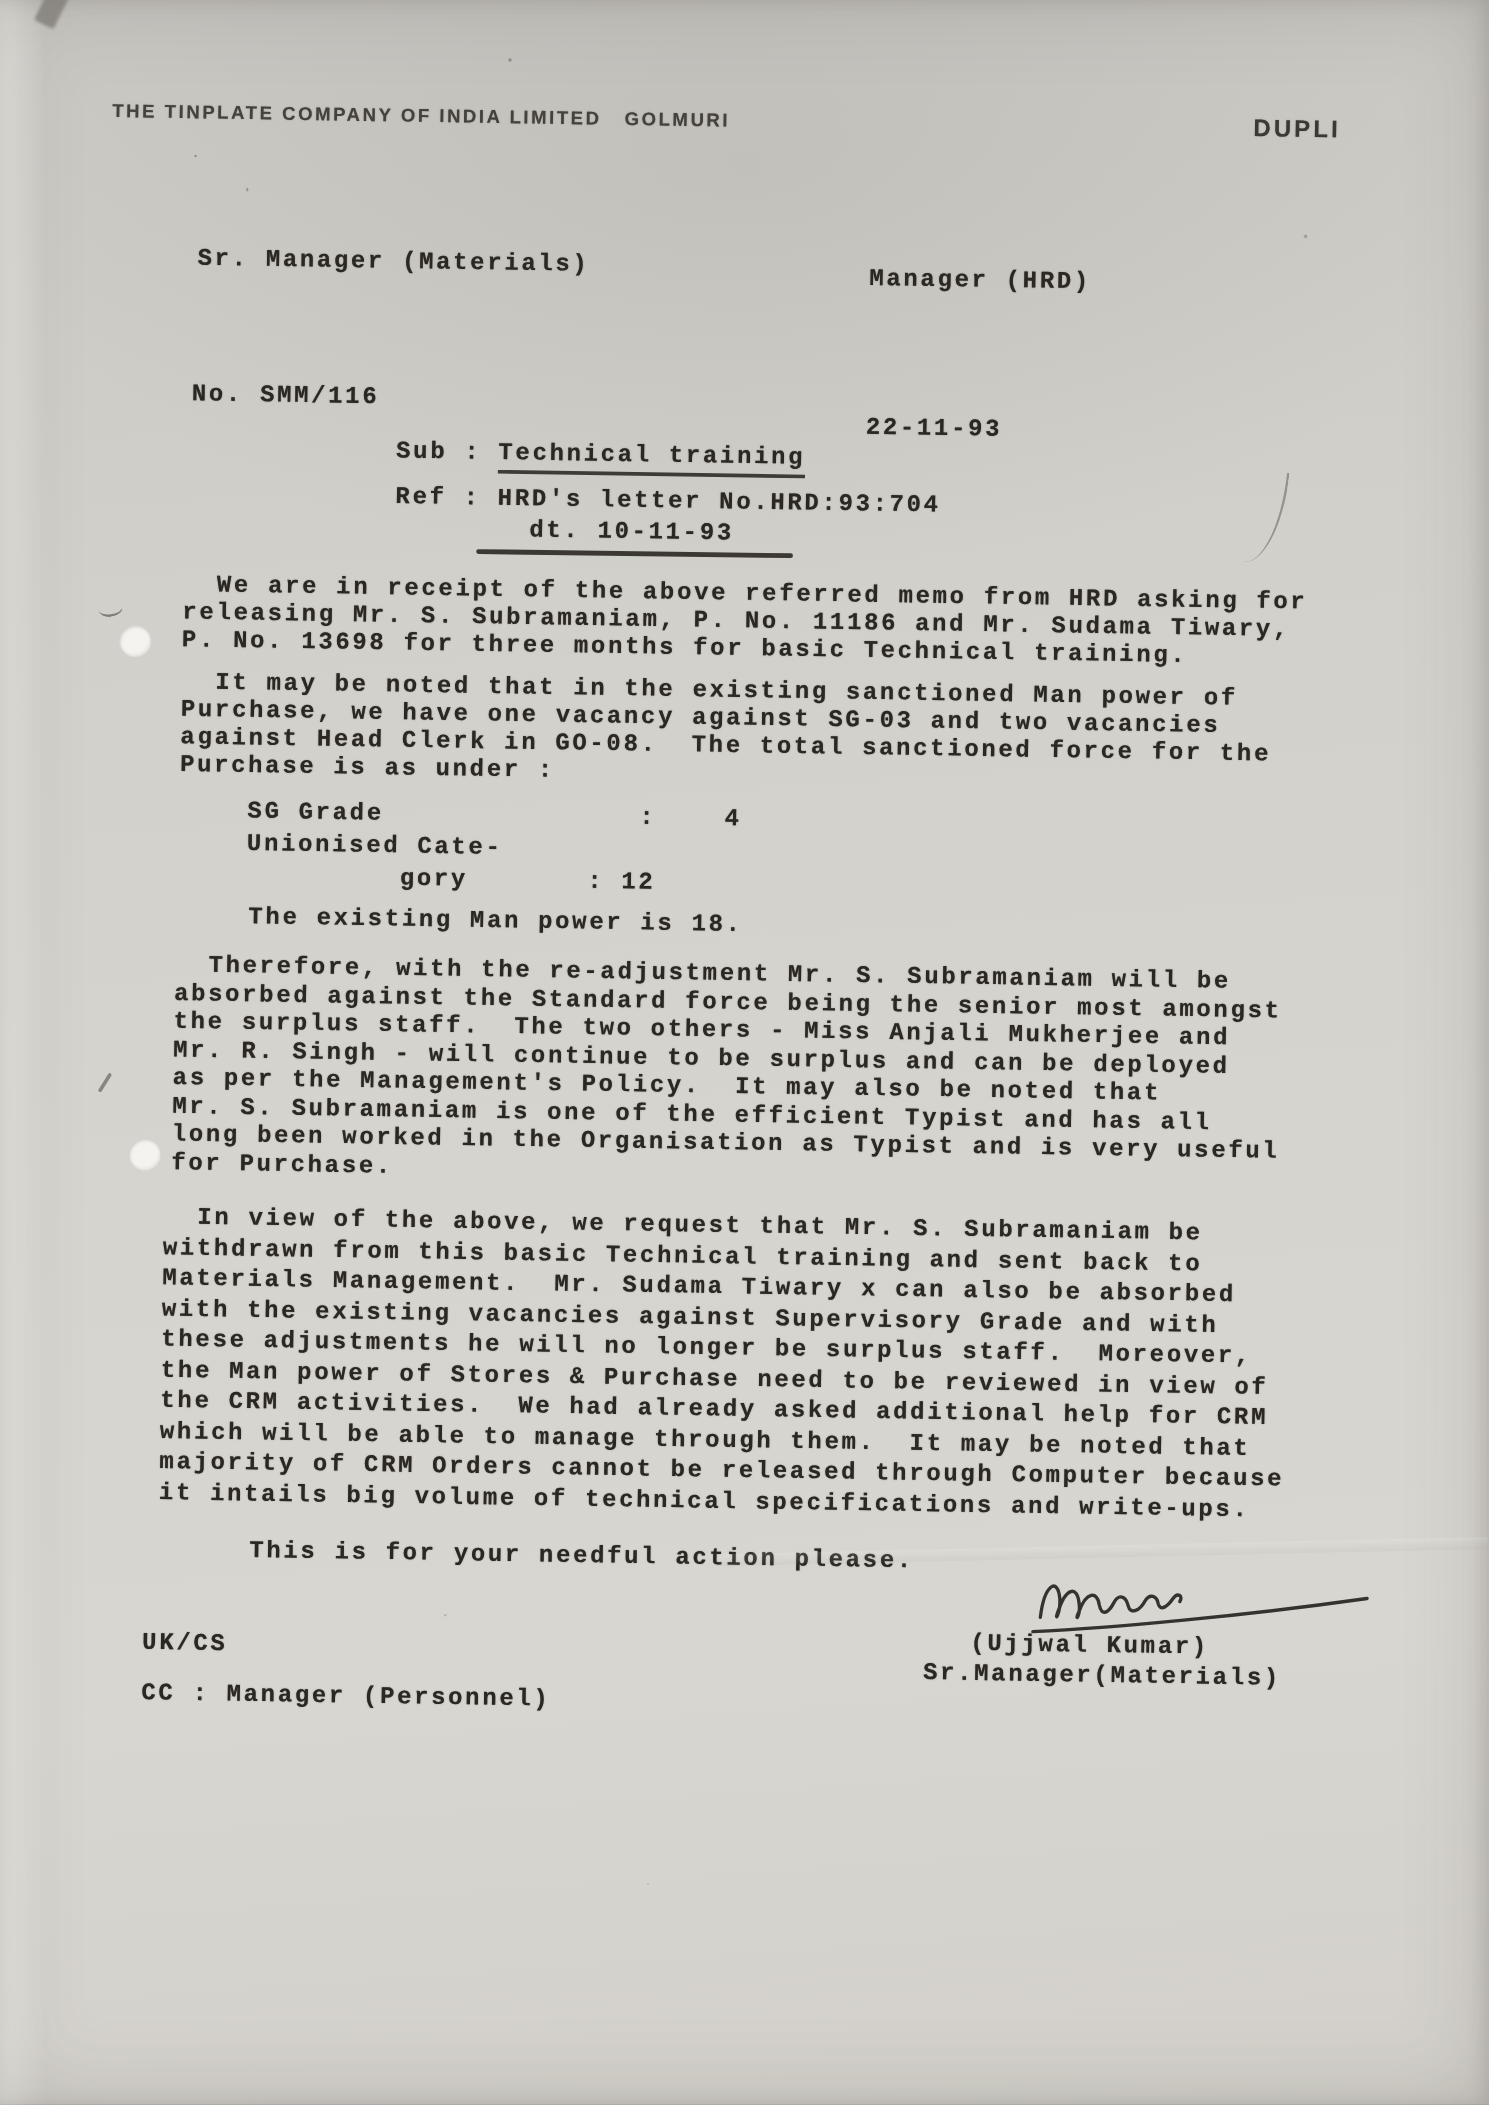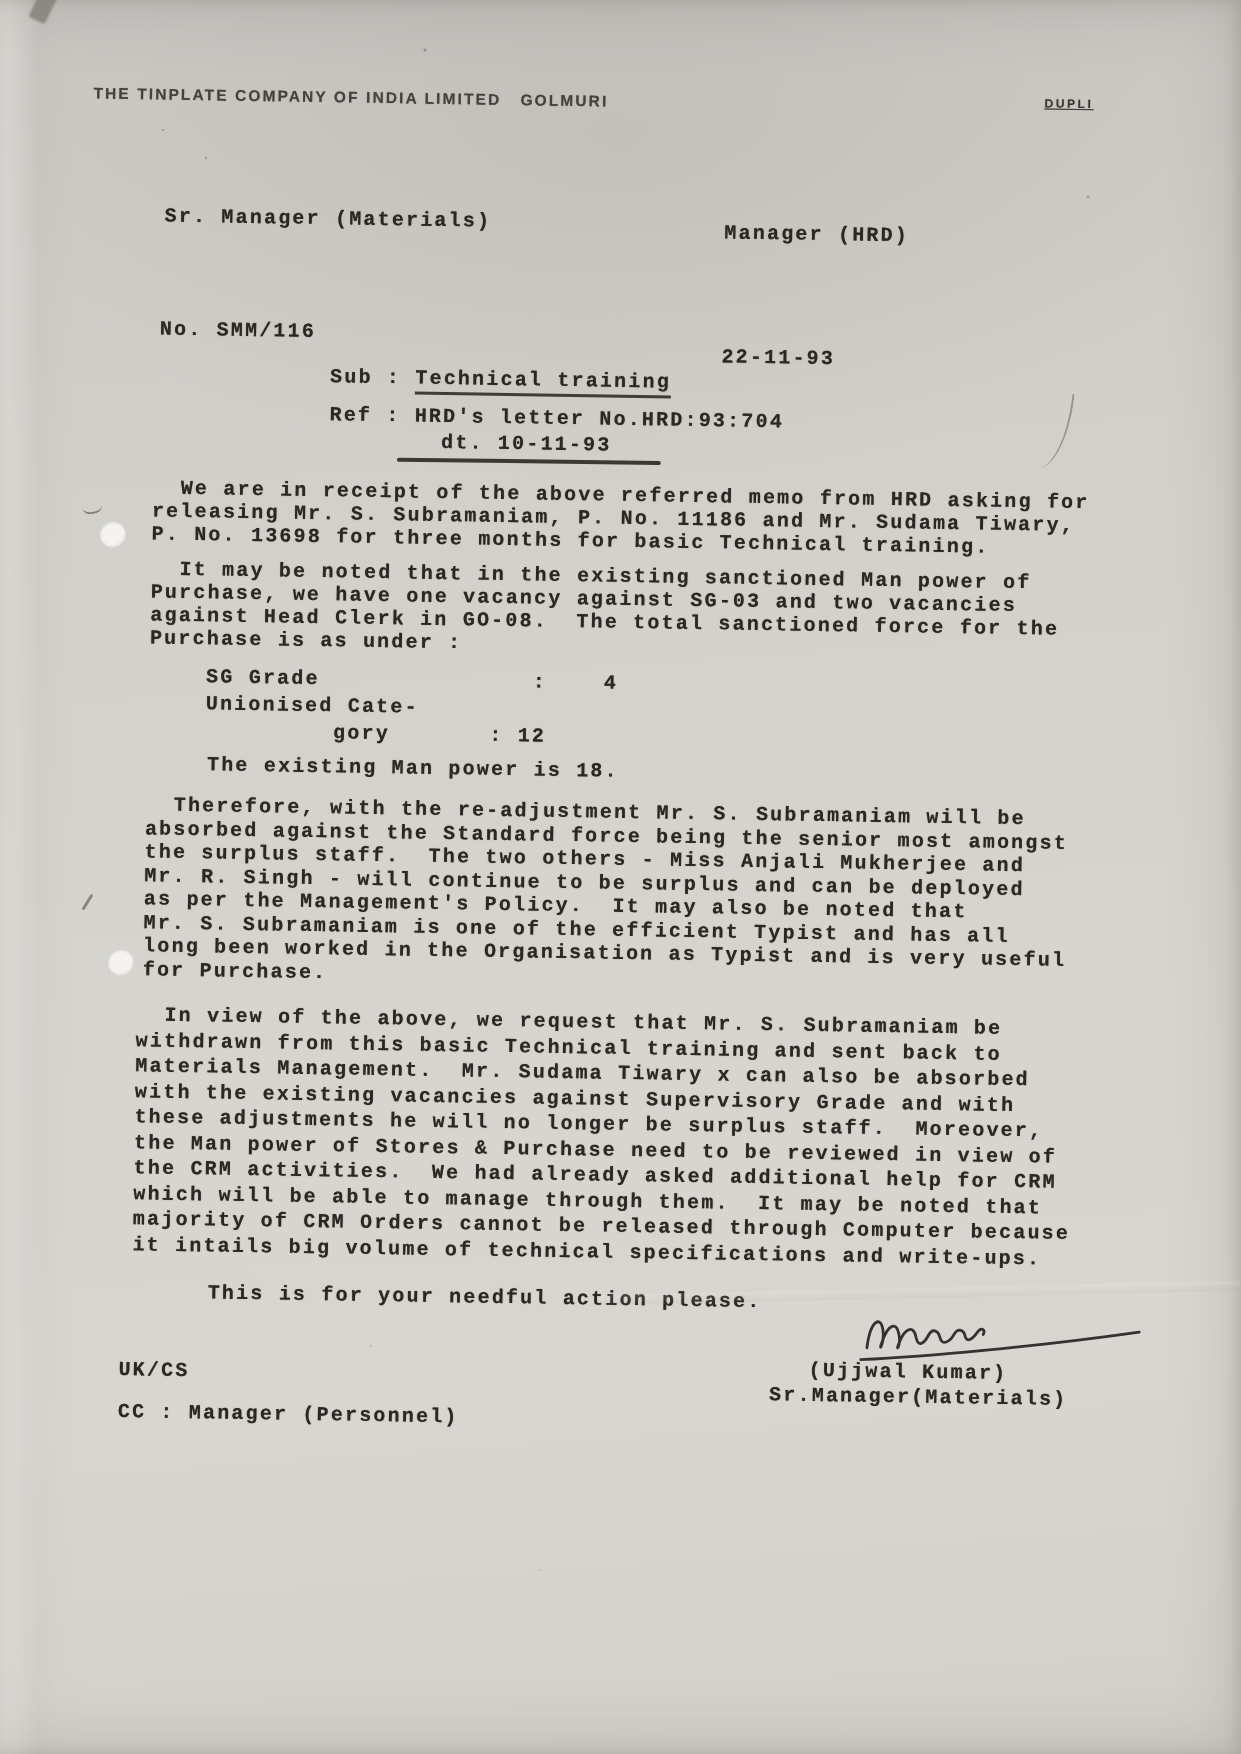--- a/index.html
+++ b/index.html
@@ -25,24 +25,23 @@
   }
   .sheet-content{position:absolute;inset:0;transform:rotate(0.9deg);transform-origin:0 0;}
   .letterhead{
     position:absolute;left:95px;top:83px;
     font-family:"Liberation Sans",sans-serif;font-weight:700;font-size:15.5px;
     letter-spacing:2.1px;color:#45423d;white-space:pre;
     text-shadow:0 0 1px rgba(60,56,50,.5);
   }
   .dupli{
     position:absolute;left:1046px;top:80px;
-    font-family:"Liberation Sans",sans-serif;font-weight:700;font-size:12px;
+    font-family:"Liberation Sans",sans-serif;font-weight:700;font-size:20px;
     letter-spacing:2.6px;color:#3c3935;white-space:pre;
     text-shadow:0 0 1px rgba(60,56,50,.5);
-    text-decoration:underline;
   }
   .sub-underline{border-bottom:3px solid rgba(43,39,34,.88);padding-bottom:2px;}
   .rule{position:absolute;background:rgba(43,39,34,.9);border-radius:2px;}
   .punch{
     position:absolute;width:27px;height:27px;border-radius:50%;
     background:radial-gradient(circle at 45% 40%, #f4f3ef 0 55%, #e6e4df 70%, #ceccc7 82%, rgba(110,106,100,.28) 92%, transparent 96%);
     box-shadow:inset 1px 1px 3px rgba(0,0,0,.18);
   }
   .corner-notch{
     position:absolute;left:34px;top:-8px;width:18px;height:30px;background:#7d7a74;

